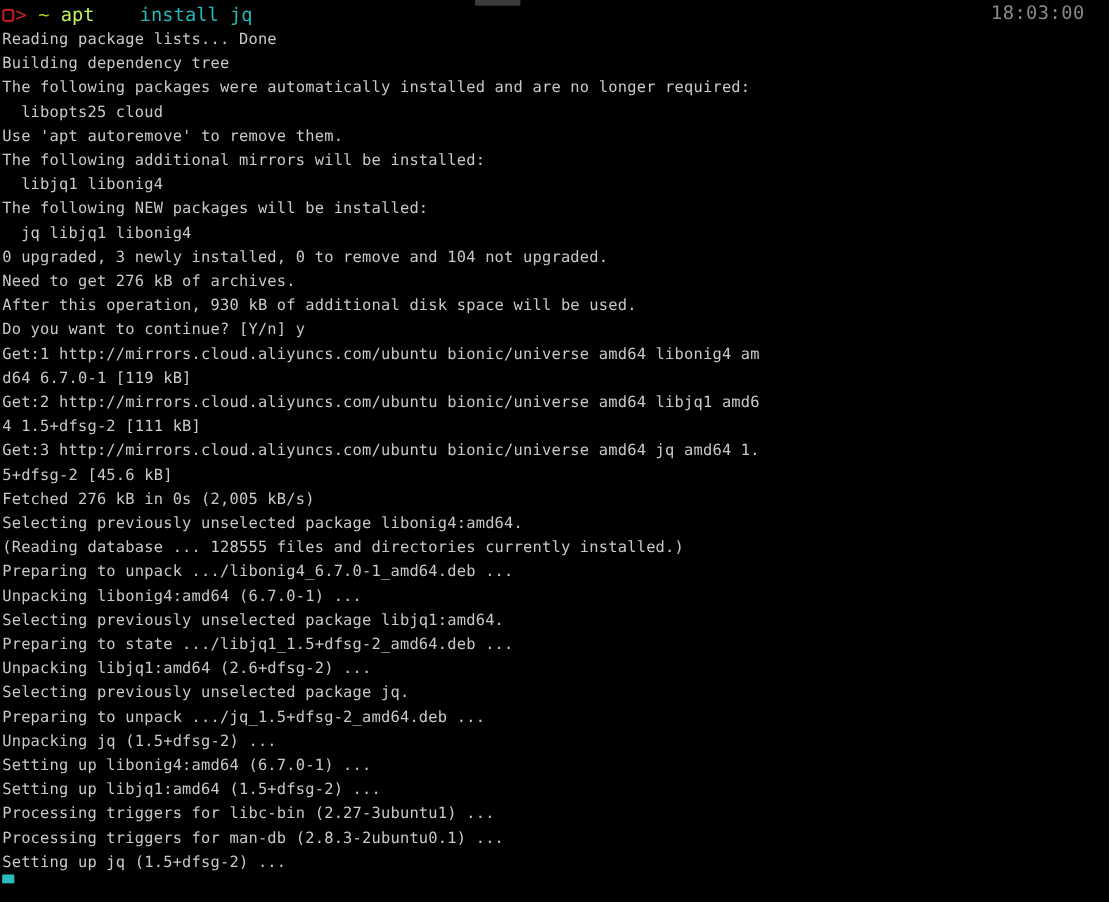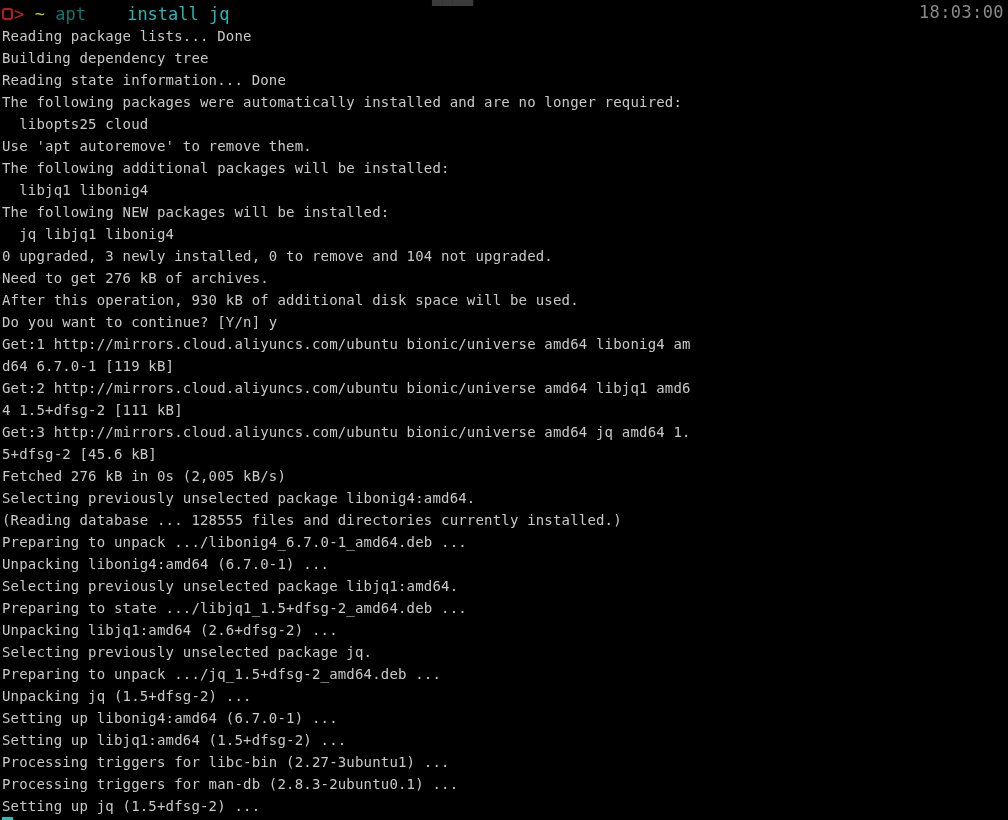--- a/index.html
+++ b/index.html
@@ -39,21 +39,21 @@
     line-height: 20px;
     white-space: pre;
   }
   .rem-a { left: 356px; color: #5c1111; }
   .rem-b { left: 400px; color: #6b1414; }
   .rem-c { left: 432px; color: #3b3b3b; }
 
   .clock {
     position: absolute;
     top: 2px;
-    right: 4px;
+    right: 22px;
     color: #8a8a8a;
     font-size: 17px;
     line-height: 20px;
     letter-spacing: 0.4px;
     white-space: pre;
   }
 
   .screen {
     position: absolute;
     top: 0;
@@ -96,21 +96,21 @@
     font-size: 17px;
     letter-spacing: 0.18px;
     white-space: pre;
   }
   .ptilde {
     color: #b8c617;
     font-size: 17px;
     white-space: pre;
   }
   .pcmd {
-    color: #0f766e;
+    color: #bef264;
     font-size: 17px;
     white-space: pre;
   }
   .pargs {
     color: #27b6b6;
     font-size: 17px;
     white-space: pre;
     margin-left: 31px;
   }
 
@@ -141,25 +141,24 @@
 
   <div class="screen">
 
     <div class="prompt-line">
       <span class="pbox"></span><span class="pchev">&gt;</span><span class="pcmd"> </span><span class="ptilde">~</span><span class="pcmd"> </span><span class="pcmd">apt</span><span class="pcmd"> </span><span class="pargs">install jq</span>
     </div>
 
     <div id="output-container">
         <div class="line">Reading package lists... Done</div>
         <div class="line">Building dependency tree</div>
-        <div class="line">Reading state information... Done</div>
         <div class="line">The following packages were automatically installed and are no longer required:</div>
         <div class="line">  libopts25 cloud</div>
         <div class="line">Use 'apt autoremove' to remove them.</div>
-        <div class="line">The following additional packages will be installed:</div>
+        <div class="line">The following additional mirrors will be installed:</div>
         <div class="line">  libjq1 libonig4</div>
         <div class="line">The following NEW packages will be installed:</div>
         <div class="line">  jq libjq1 libonig4</div>
         <div class="line">0 upgraded, 3 newly installed, 0 to remove and 104 not upgraded.</div>
         <div class="line">Need to get 276 kB of archives.</div>
         <div class="line">After this operation, 930 kB of additional disk space will be used.</div>
         <div class="line">Do you want to continue? [Y/n] y</div>
         <div class="line">Get:1 http://mirrors.cloud.aliyuncs.com/ubuntu bionic/universe amd64 libonig4 am</div>
         <div class="line">d64 6.7.0-1 [119 kB]</div>
         <div class="line">Get:2 http://mirrors.cloud.aliyuncs.com/ubuntu bionic/universe amd64 libjq1 amd6</div>

